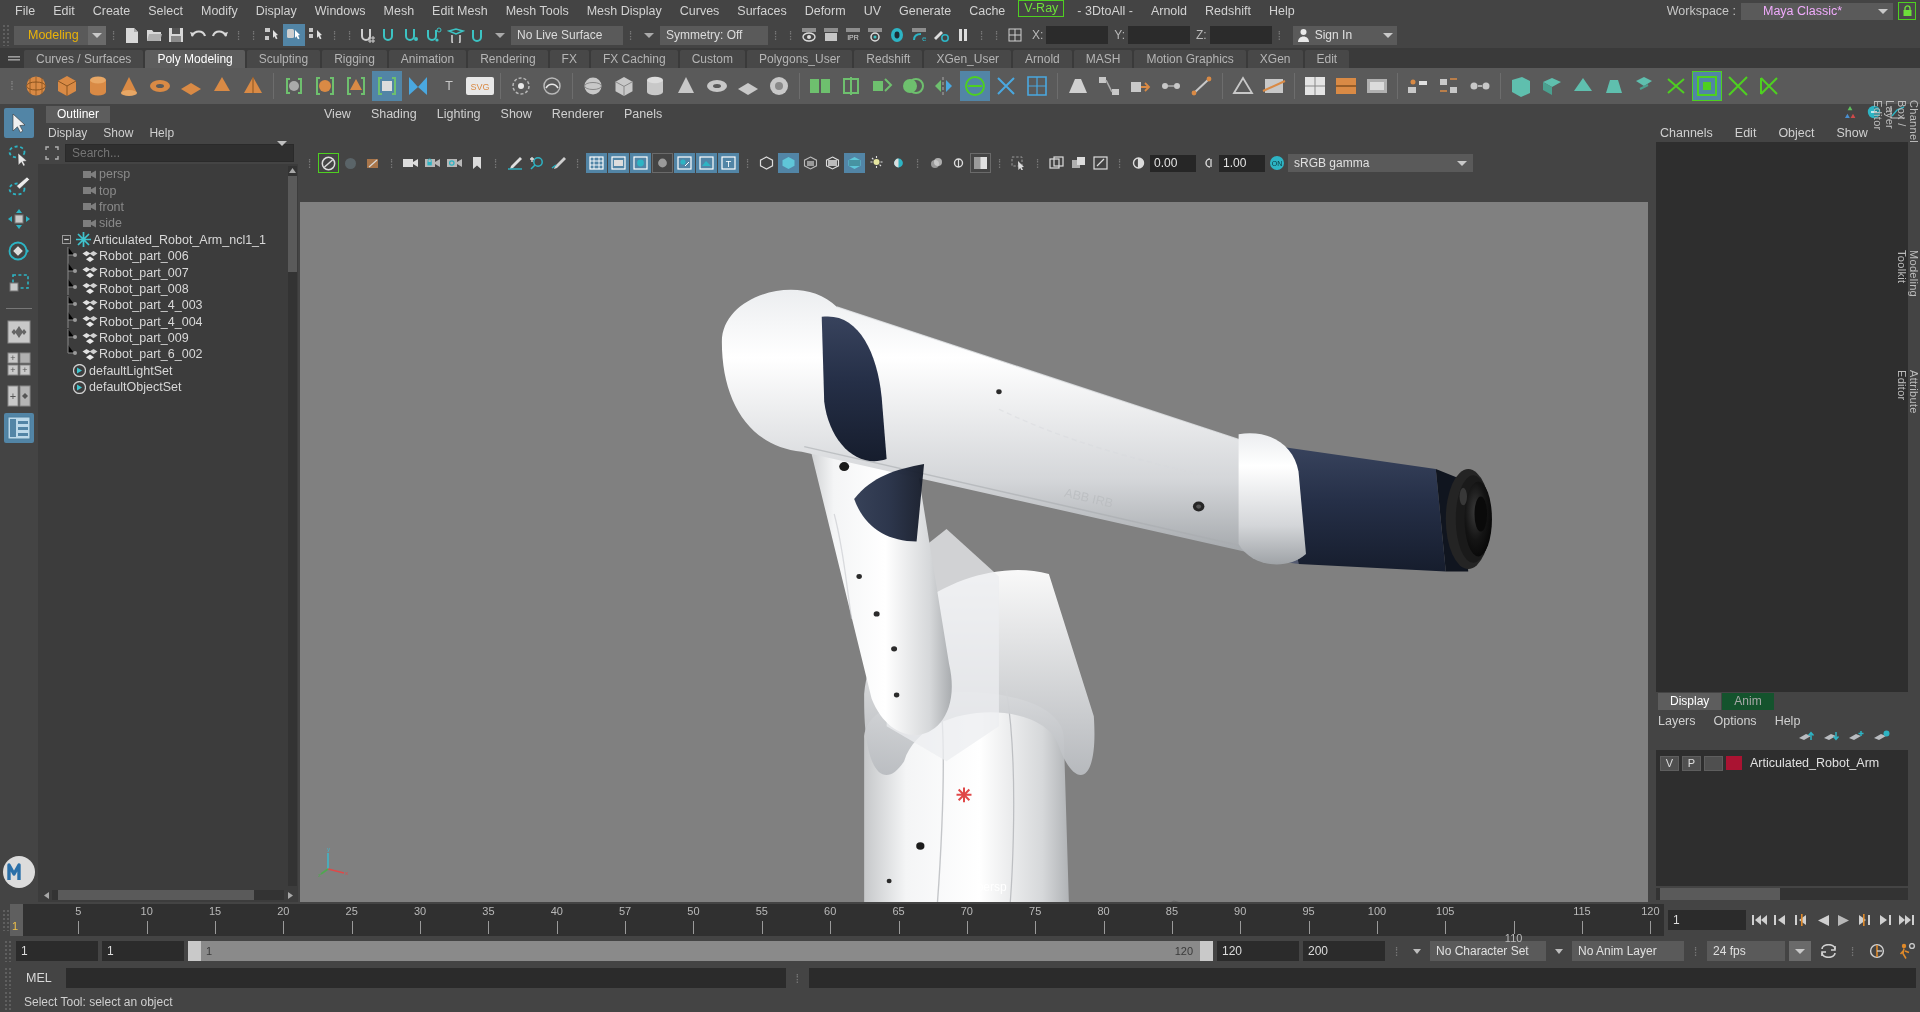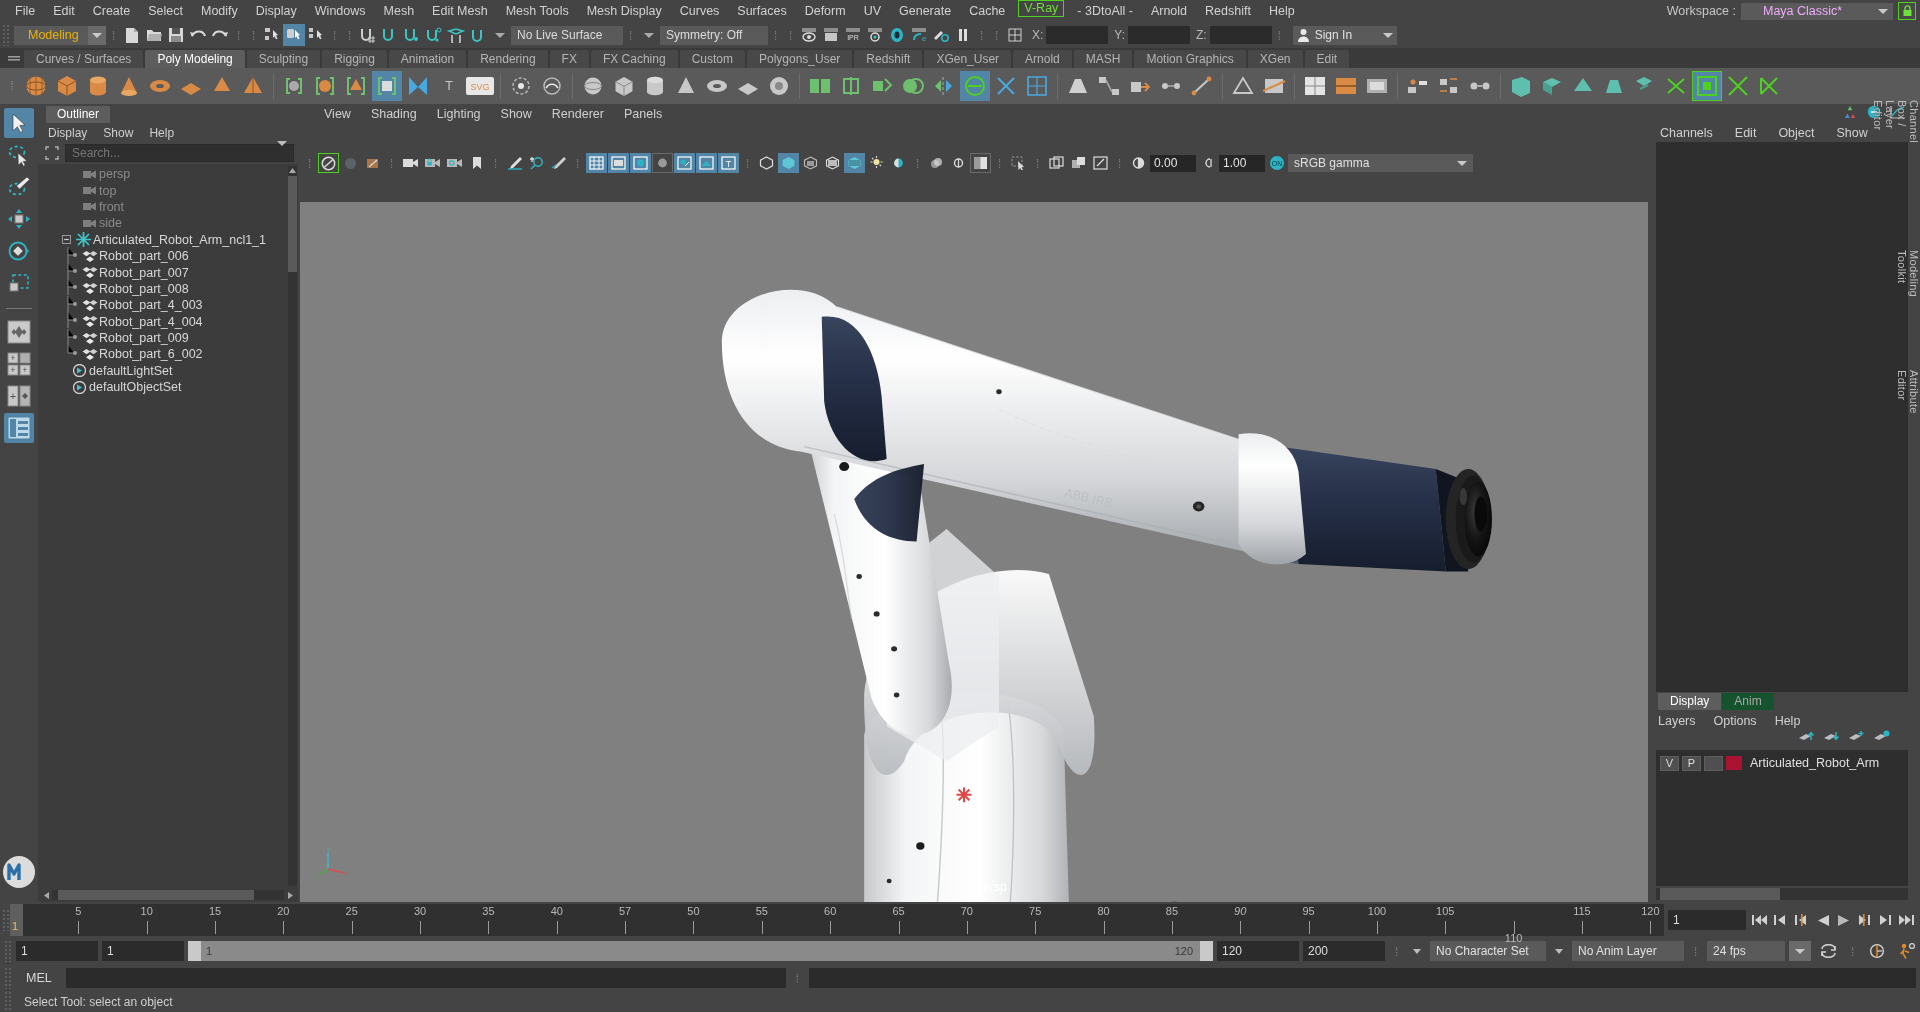--- a/index.html
+++ b/index.html
@@ -1559,21 +1559,21 @@
           <div class="tick-lbl" style="left: 53.719%;">65</div>
           <div class="tick-mark" style="left: 53.719%;"></div>
           <div class="tick-lbl" style="left: 57.8512%;">70</div>
           <div class="tick-mark" style="left: 57.8512%;"></div>
           <div class="tick-lbl" style="left: 61.9835%;">75</div>
           <div class="tick-mark" style="left: 61.9835%;"></div>
           <div class="tick-lbl" style="left: 66.1157%;">80</div>
           <div class="tick-mark" style="left: 66.1157%;"></div>
           <div class="tick-lbl" style="left: 70.2479%;">85</div>
           <div class="tick-mark" style="left: 70.2479%;"></div>
-          <div class="tick-lbl" style="left: 74.3802%; font-style: italic;">90</div>
+          <div class="tick-lbl" style="left: 74.3802%;">90</div>
           <div class="tick-mark" style="left: 74.3802%;"></div>
           <div class="tick-lbl" style="left: 78.5124%;">95</div>
           <div class="tick-mark" style="left: 78.5124%;"></div>
           <div class="tick-lbl" style="left: 82.6446%;">100</div>
           <div class="tick-mark" style="left: 82.6446%;"></div>
           <div class="tick-lbl" style="left: 86.7769%;">105</div>
           <div class="tick-mark" style="left: 86.7769%;"></div>
           <div class="tick-lbl" style="left: 90.9091%; margin-top: 27px;">110</div>
           <div class="tick-mark" style="left: 90.9091%;"></div>
           <div class="tick-lbl" style="left: 95.0413%;">115</div>

